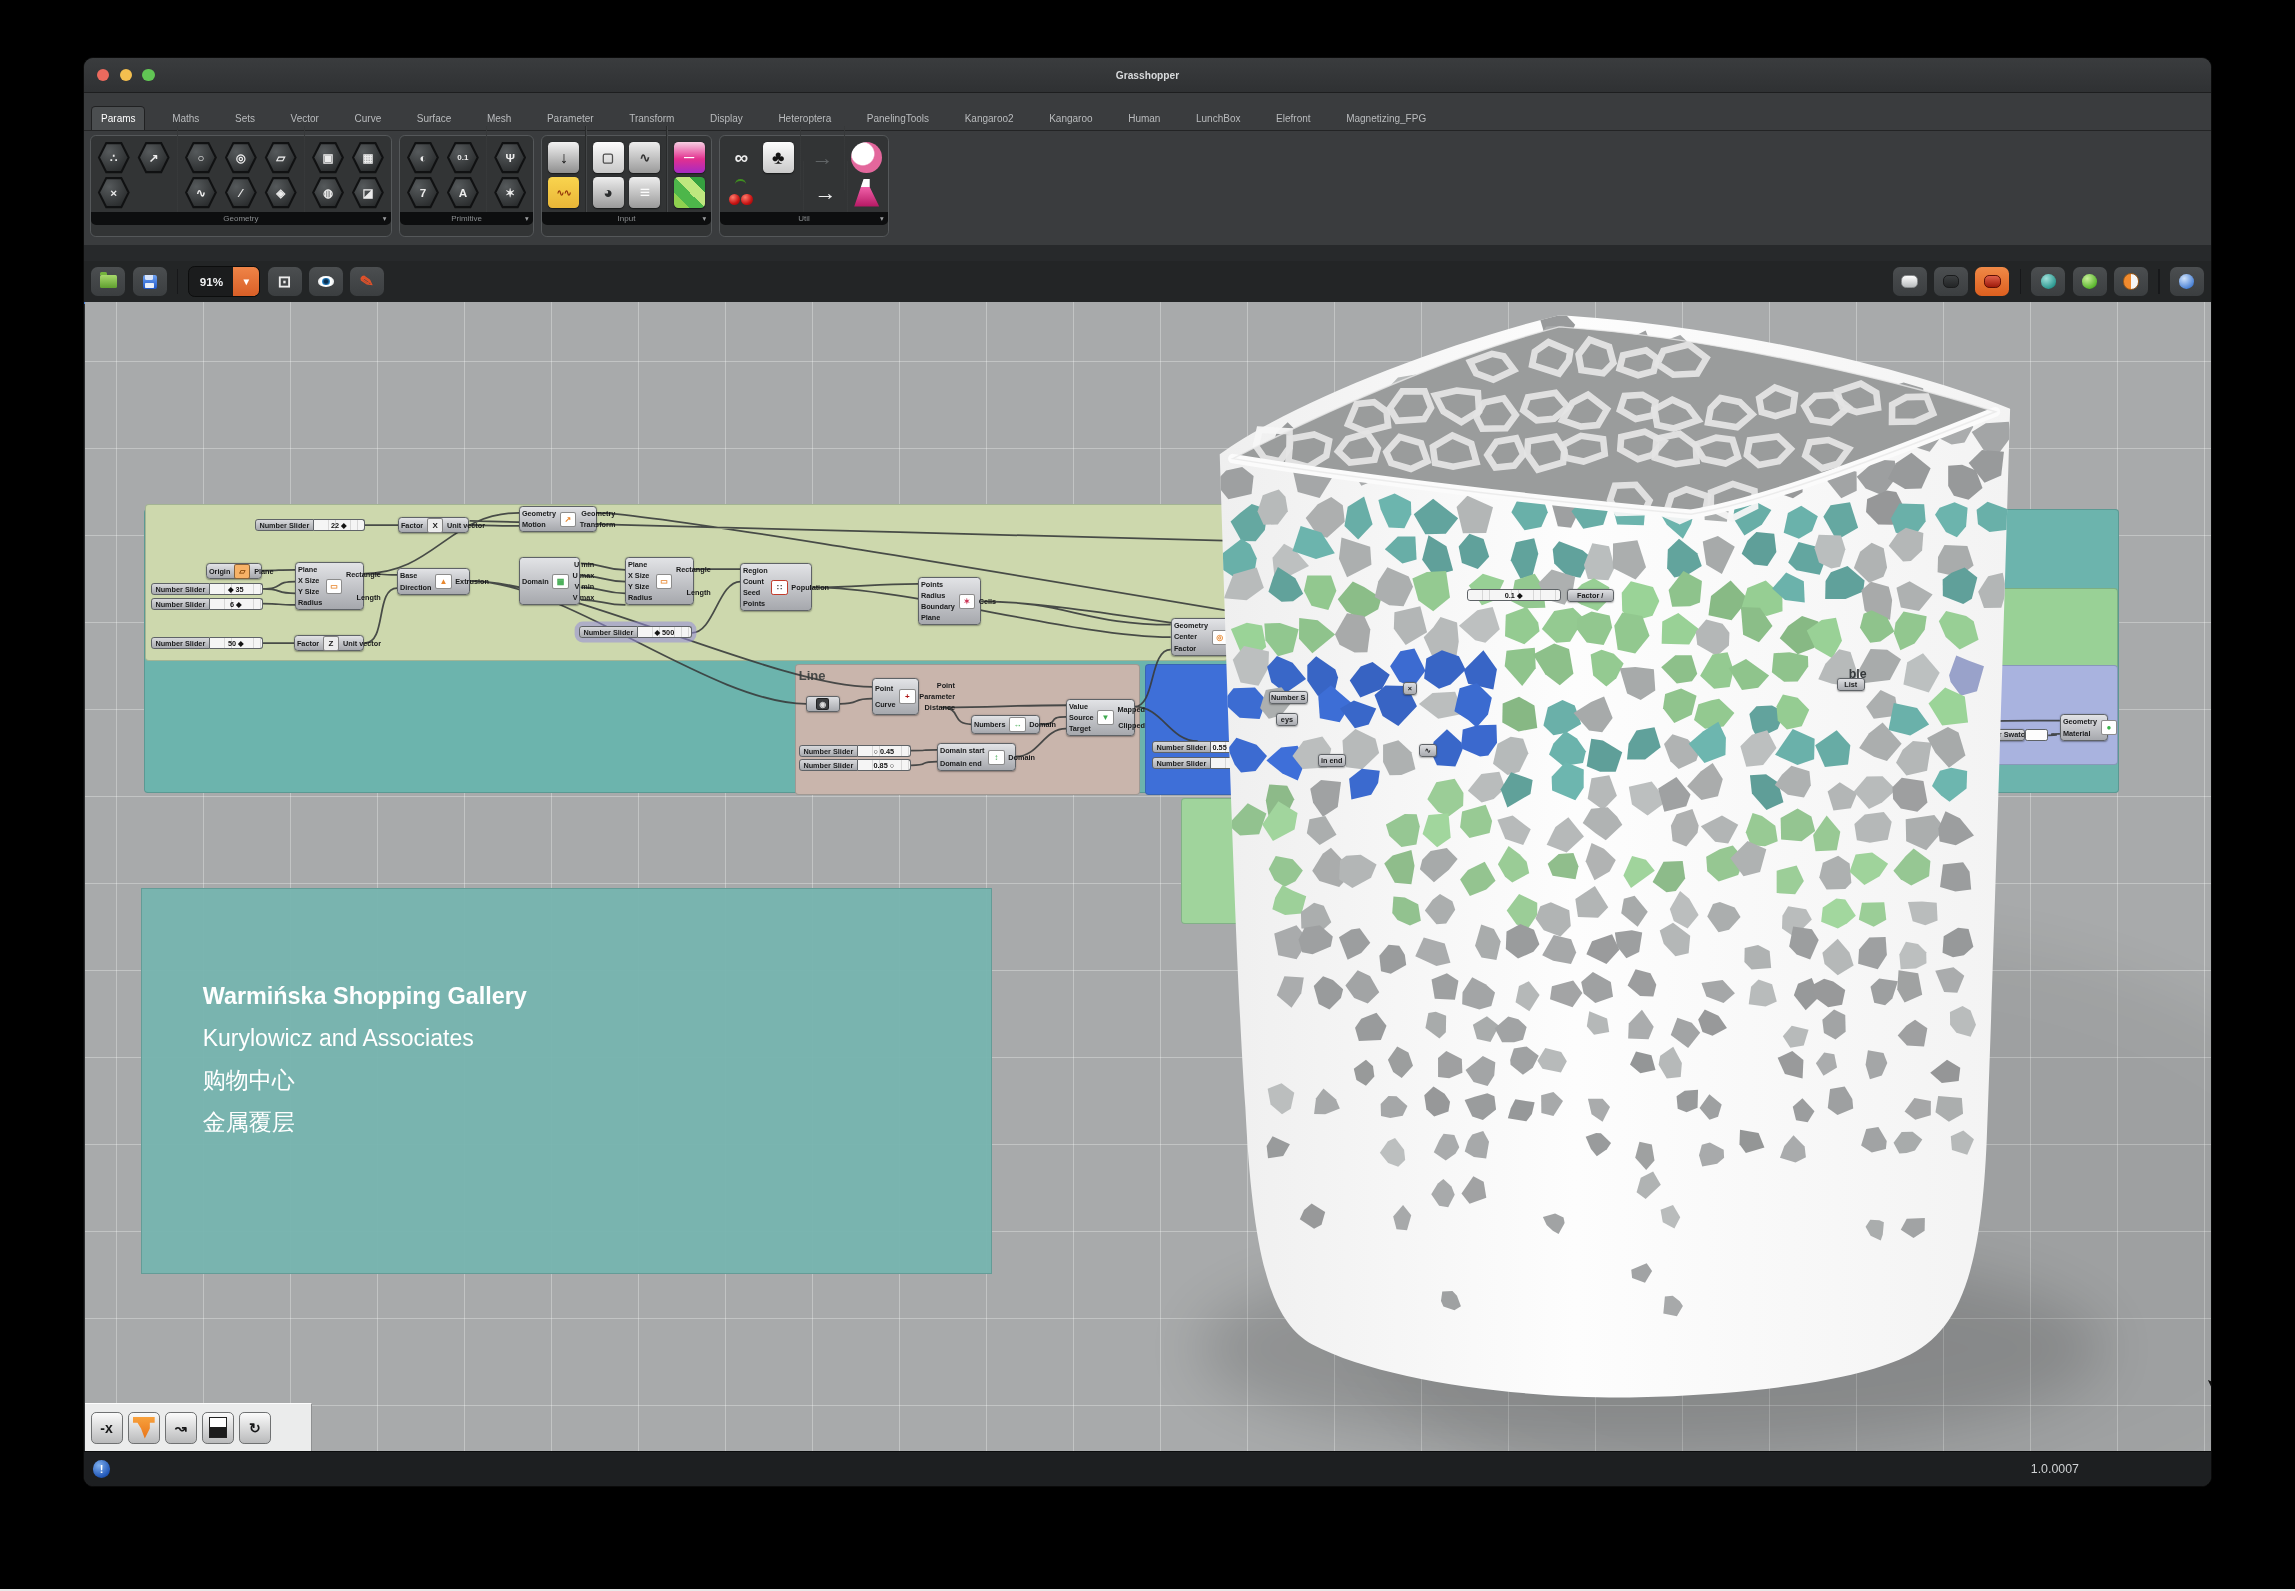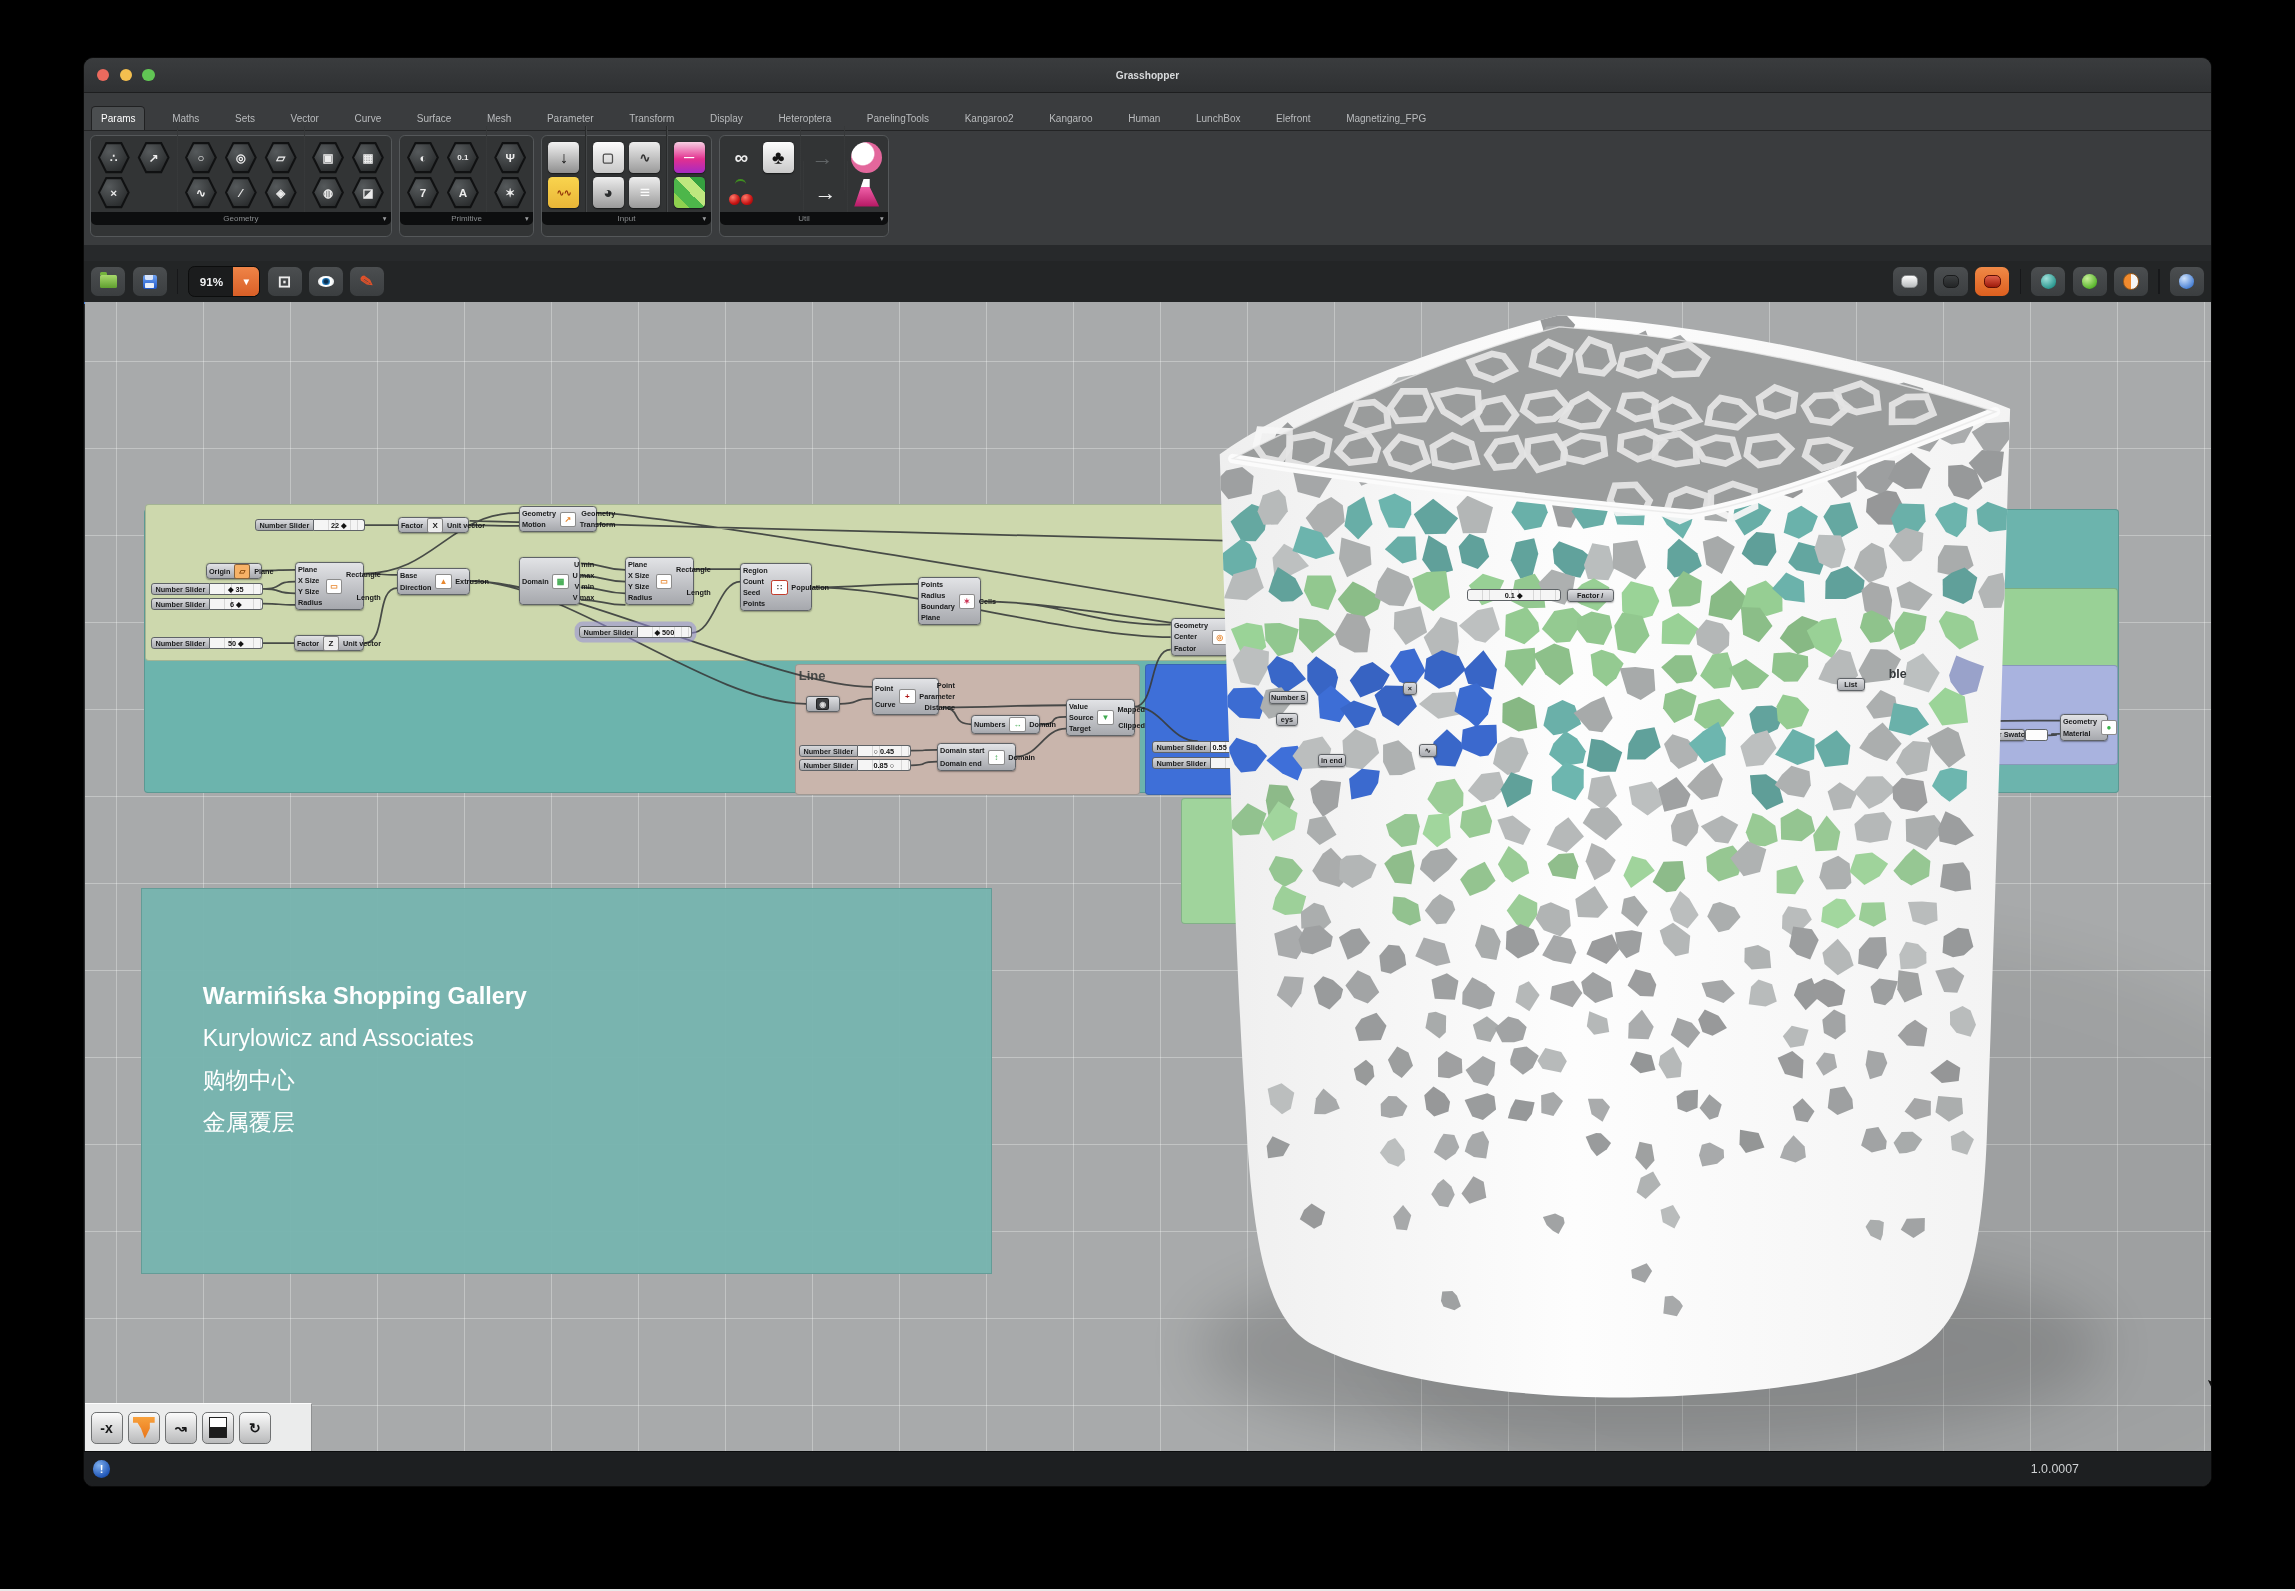--- a/index.html
+++ b/index.html
@@ -908,21 +908,21 @@
         </div>
         <div class="cico" style="background: rgb(255, 255, 255); color: rgb(232, 135, 46);">◎</div>
         <div class="couts">
           <span>Geometry</span>
           <span>Transform</span>
         </div>
       </div>
       <div class="gnode chip" style="left: 721px; top: 394px; width: 34px; height: 16px;">
         <span class="cico" style="background: rgb(60, 62, 64); color: rgb(221, 221, 221); height: 10.2px; min-width: 10.2px;">◉</span>
       </div>
-      <div class="gnode comp" style="left: 787px; top: 376px; width: 67px; height: 37px;">
+      <div class="gnode comp" style="left: 787px; top: 376px; width: 47px; height: 37px;">
         <div class="cins">
           <span>Point</span>
           <span>Curve</span>
         </div>
         <div class="cico" style="background: rgb(255, 255, 255); color: rgb(176, 24, 24);">+</div>
         <div class="couts">
           <span>Point</span>
           <span>Parameter</span>
           <span>Distance</span>
         </div>
@@ -987,21 +987,21 @@
       <div class="frag slider" style="left: 1382px; top: 287px; width: 94px;">
         <span class="strack" style="border-left: 0.7px solid rgb(95, 99, 103); border-radius: 2.9px;">0.1 ◆</span>
       </div>
       <div class="frag chip" style="left: 1482px; top: 287px; width: 45px; height: 11px;">Factor /</div>
       <div class="frag chip" style="left: 1184px; top: 389px; width: 37px; height: 11px;">Number S</div>
       <div class="frag chip" style="left: 1191px; top: 411px; width: 20.5px; height: 11px;">eys</div>
       <div class="frag chip" style="left: 1233px; top: 452px; width: 26px; height: 11px;">in end</div>
       <div class="frag chip" style="left: 1334px; top: 442px; width: 16px; height: 11px;">∿</div>
       <div class="frag chip" style="left: 1752px; top: 376px; width: 26px; height: 11px;">List</div>
       <div class="frag chip" style="left: 1318px; top: 380px; width: 12.4px; height: 11px;">×</div>
-      <div class="fragtext" style="left: 1804px; top: 365px;">ble</div>
+      <div class="fragtext" style="left: 1764px; top: 365px;">ble</div>
     </div>
 
   <div class="statusbar">
     <div class="infobadge">!</div>
     <div class="version">1.0.0007</div>
   </div>
 </div>
 <div class="bottomline"></div>
 
 

